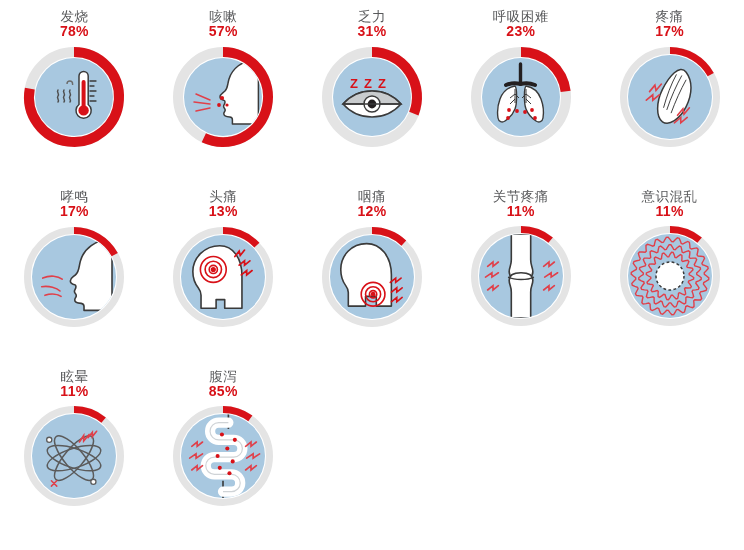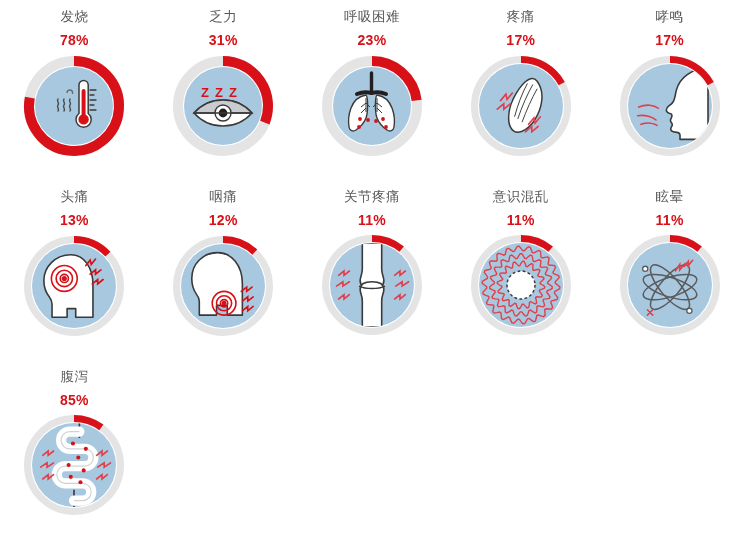--- a/index.html
+++ b/index.html
@@ -31,21 +31,20 @@
     line-height:1;
     margin-top:10px;
     letter-spacing:0.5px;
     white-space:nowrap;
   }
   .sym-pct{
     font-size:14px;
     font-weight:bold;
     color:#d81118;
     line-height:1;
-    margin-top:9px;
     letter-spacing:0.3px;
   }
   .gauge{
     position:relative;
     margin-top:9px;
     width:100px;height:100px;
   }
   .row3 .gauge{margin-top:8px;}
   .ring{
     position:absolute;inset:0;
@@ -92,20 +91,45 @@
                 <line x1="55" y1="28" x2="59" y2="28"></line>
         <line x1="55" y1="33" x2="61" y2="33"></line>
                 <line x1="55" y1="38" x2="59" y2="38"></line>
         <line x1="55" y1="43" x2="61" y2="43"></line>
       </g>
     </g>
     <g stroke="#4d4d4d" stroke-width="1.5" fill="none" stroke-linecap="round">
       <path d="M23 44c2-2-2-4 0-6s-2-4 0-6"></path>
       <path d="M29 44c2-2-2-4 0-6s-2-4 0-6"></path>
       <path d="M35 44c2-2-2-4 0-6s-2-4 0-6"></path>
+    </g>
+          </svg>
+        </div>
+      </div>
+    </div>
+    <div class="cell ">
+      <div class="sym-label">咳嗽</div>
+      <div class="sym-pct">57%</div>
+      <div class="gauge r1">
+        <div class="ring">
+          <svg width="100" height="100" viewBox="0 0 100 100">
+    <circle cx="50" cy="50" r="45" fill="none" stroke="#e4e4e4" stroke-width="10"></circle>
+    <path d="M 50 5 A 45 45 0 1 1 30.84 90.72" fill="none" stroke="#d81118" stroke-width="10"></path>
+  </svg>
+        </div>
+        <div class="inner">
+          <svg class="art" width="78" height="78" viewBox="0 0 78 78">
+    <path d="M72 2c-14 0-24 9-27 19-1.6 5-1 9-4 12-2.4 2.4-5 3-5 6 0 2.4 2.6 3 4 3.4 1 .3 1 .6 1 1.6 0 2.4-1.4 2.4-1.4 4.4 0 1.6 1.6 2 1.6 3.6 0 1.6-1.4 2-1.4 3.8 0 2.2 2.6 3 6 3.2 2 .1 2.6 1 2.6 2.8V66h26V2z" fill="#ffffff" stroke="#3a3a3a" stroke-width="1.5" stroke-linejoin="round"></path>
+    <circle cx="38" cy="40" r="2.1" fill="#d81118"></circle>
+    <circle cx="35" cy="47" r="1.9" fill="#d81118"></circle>
+    <circle cx="43" cy="47" r="1.6" fill="#d81118"></circle>
+    <g stroke="#e0404a" stroke-width="1.5" stroke-linecap="round">
+      <line x1="12" y1="36" x2="26" y2="42"></line>
+      <line x1="10" y1="44" x2="26" y2="46"></line>
+      <line x1="12" y1="53" x2="26" y2="50"></line>
     </g>
           </svg>
         </div>
       </div>
     </div>
     <div class="cell ">
       <div class="sym-label">乏力</div>
       <div class="sym-pct">31%</div>
       <div class="gauge r1">
         <div class="ring">

